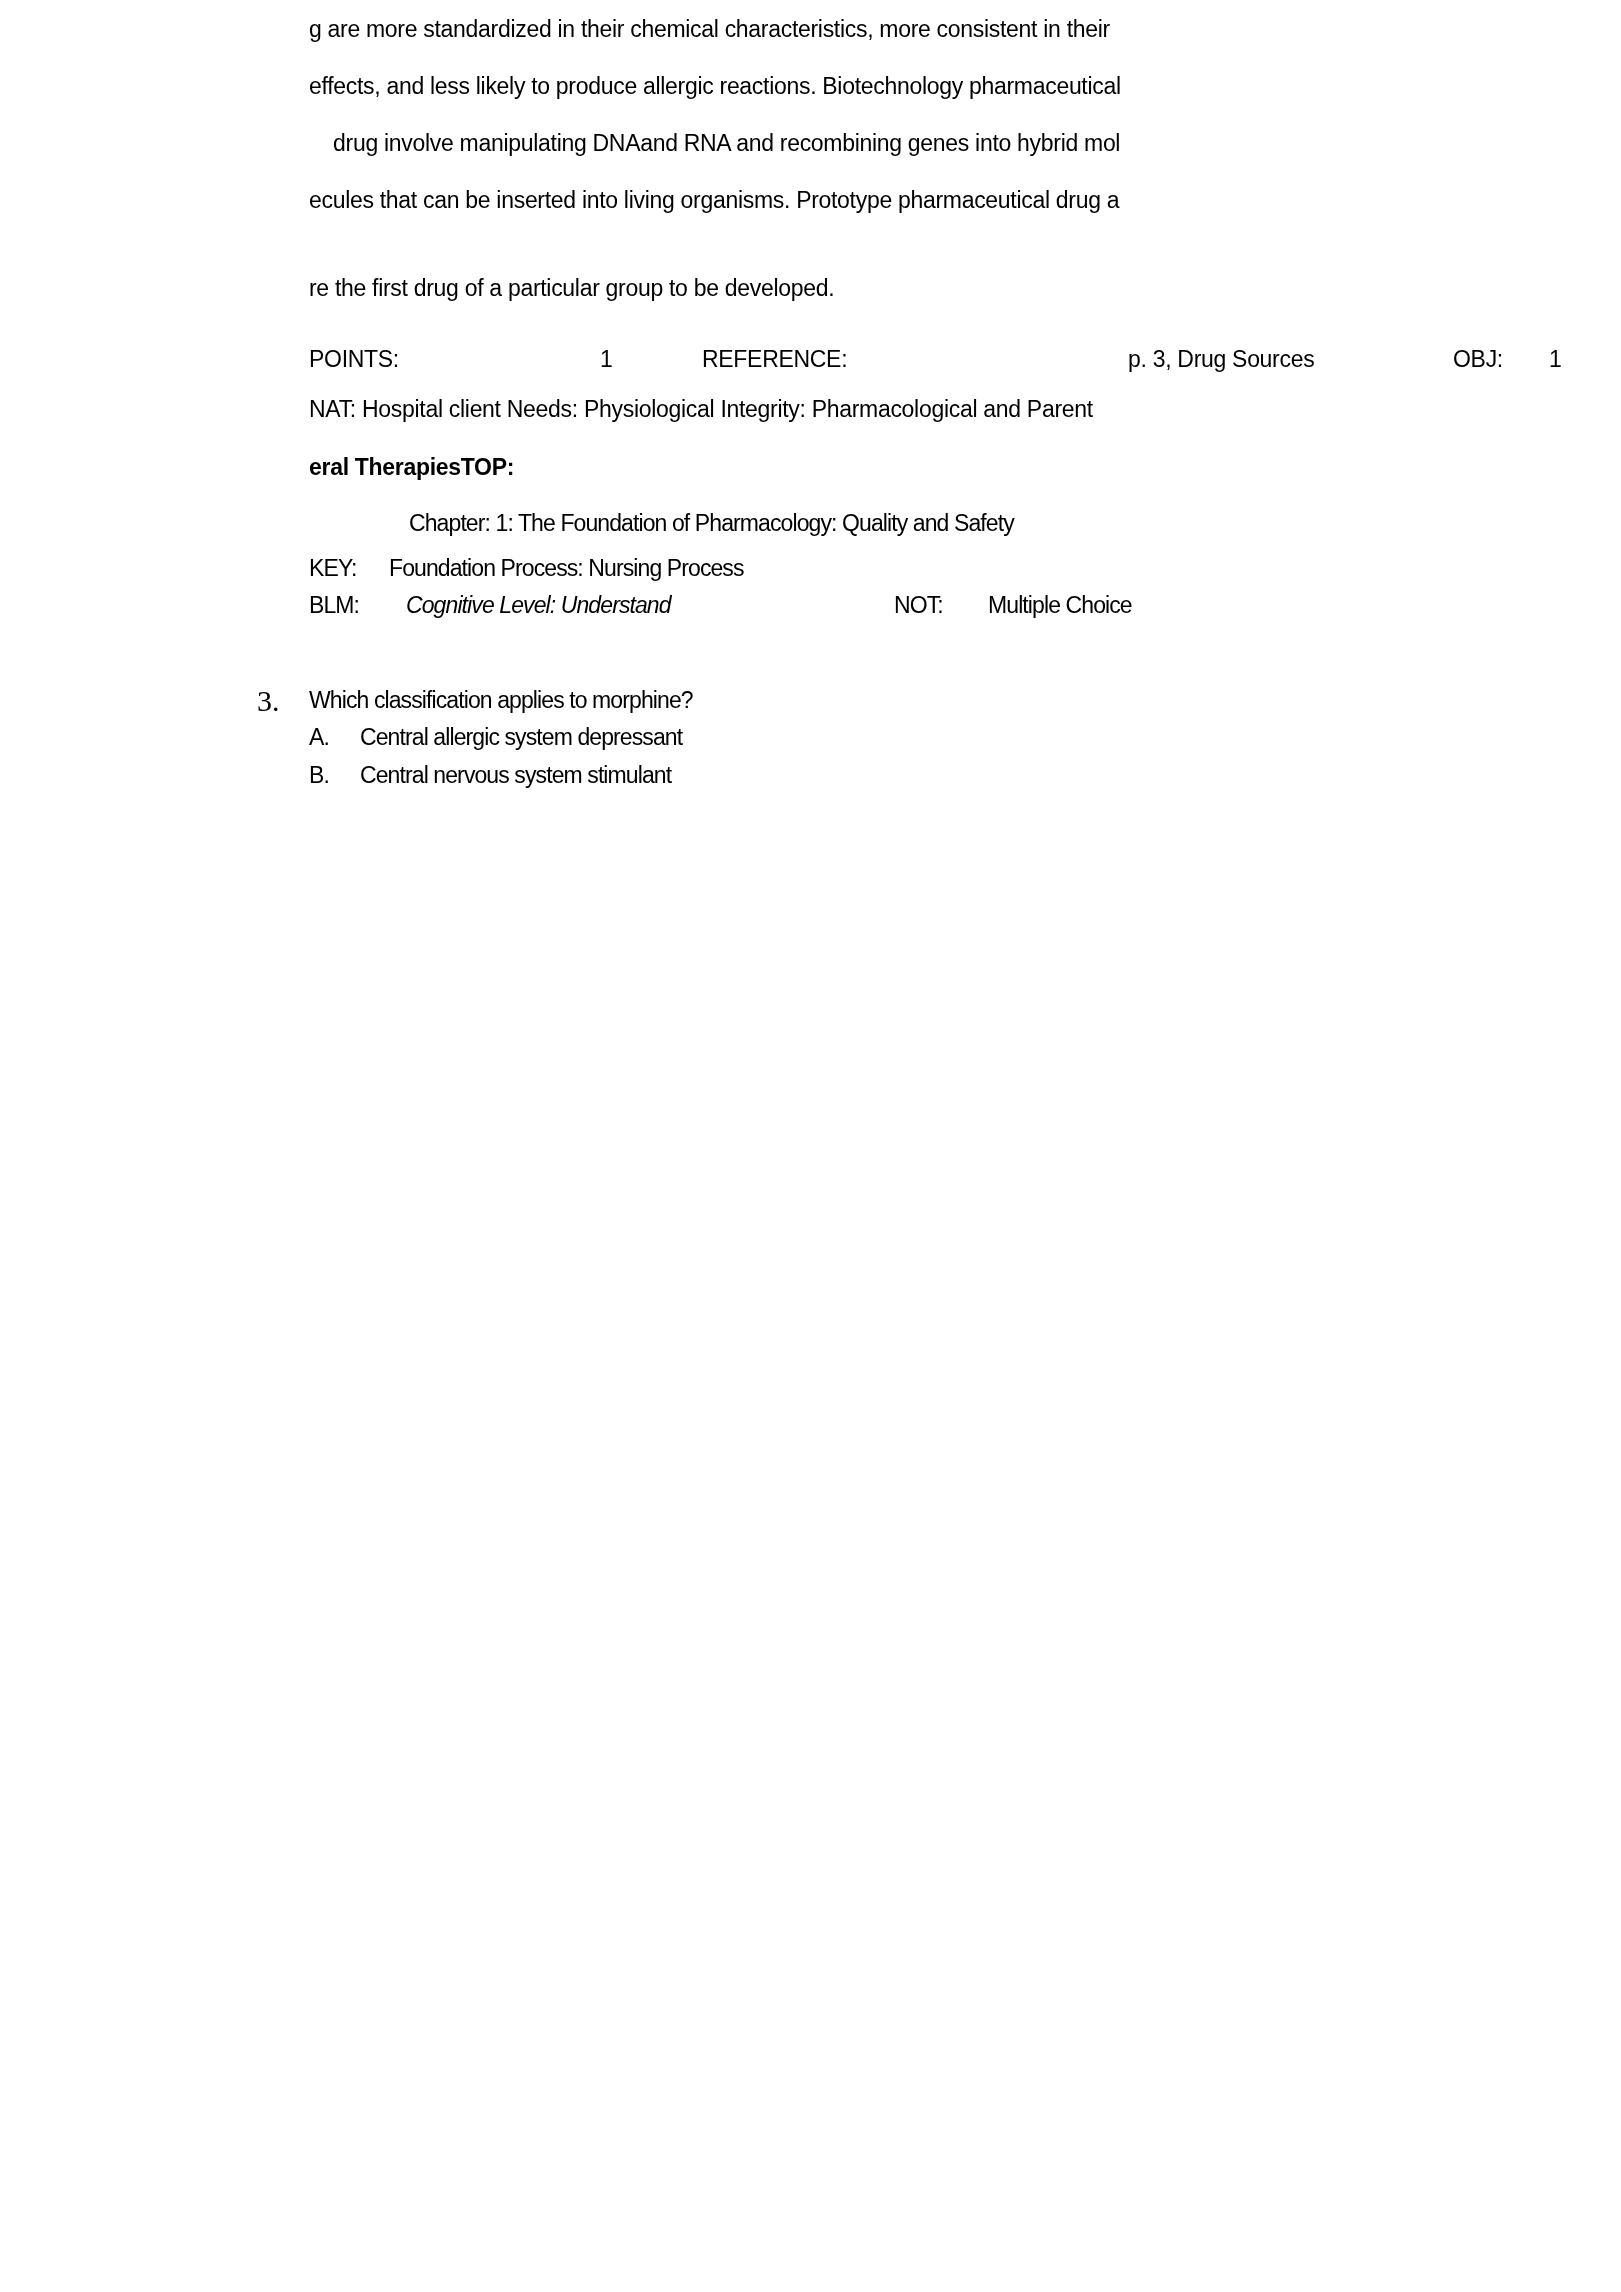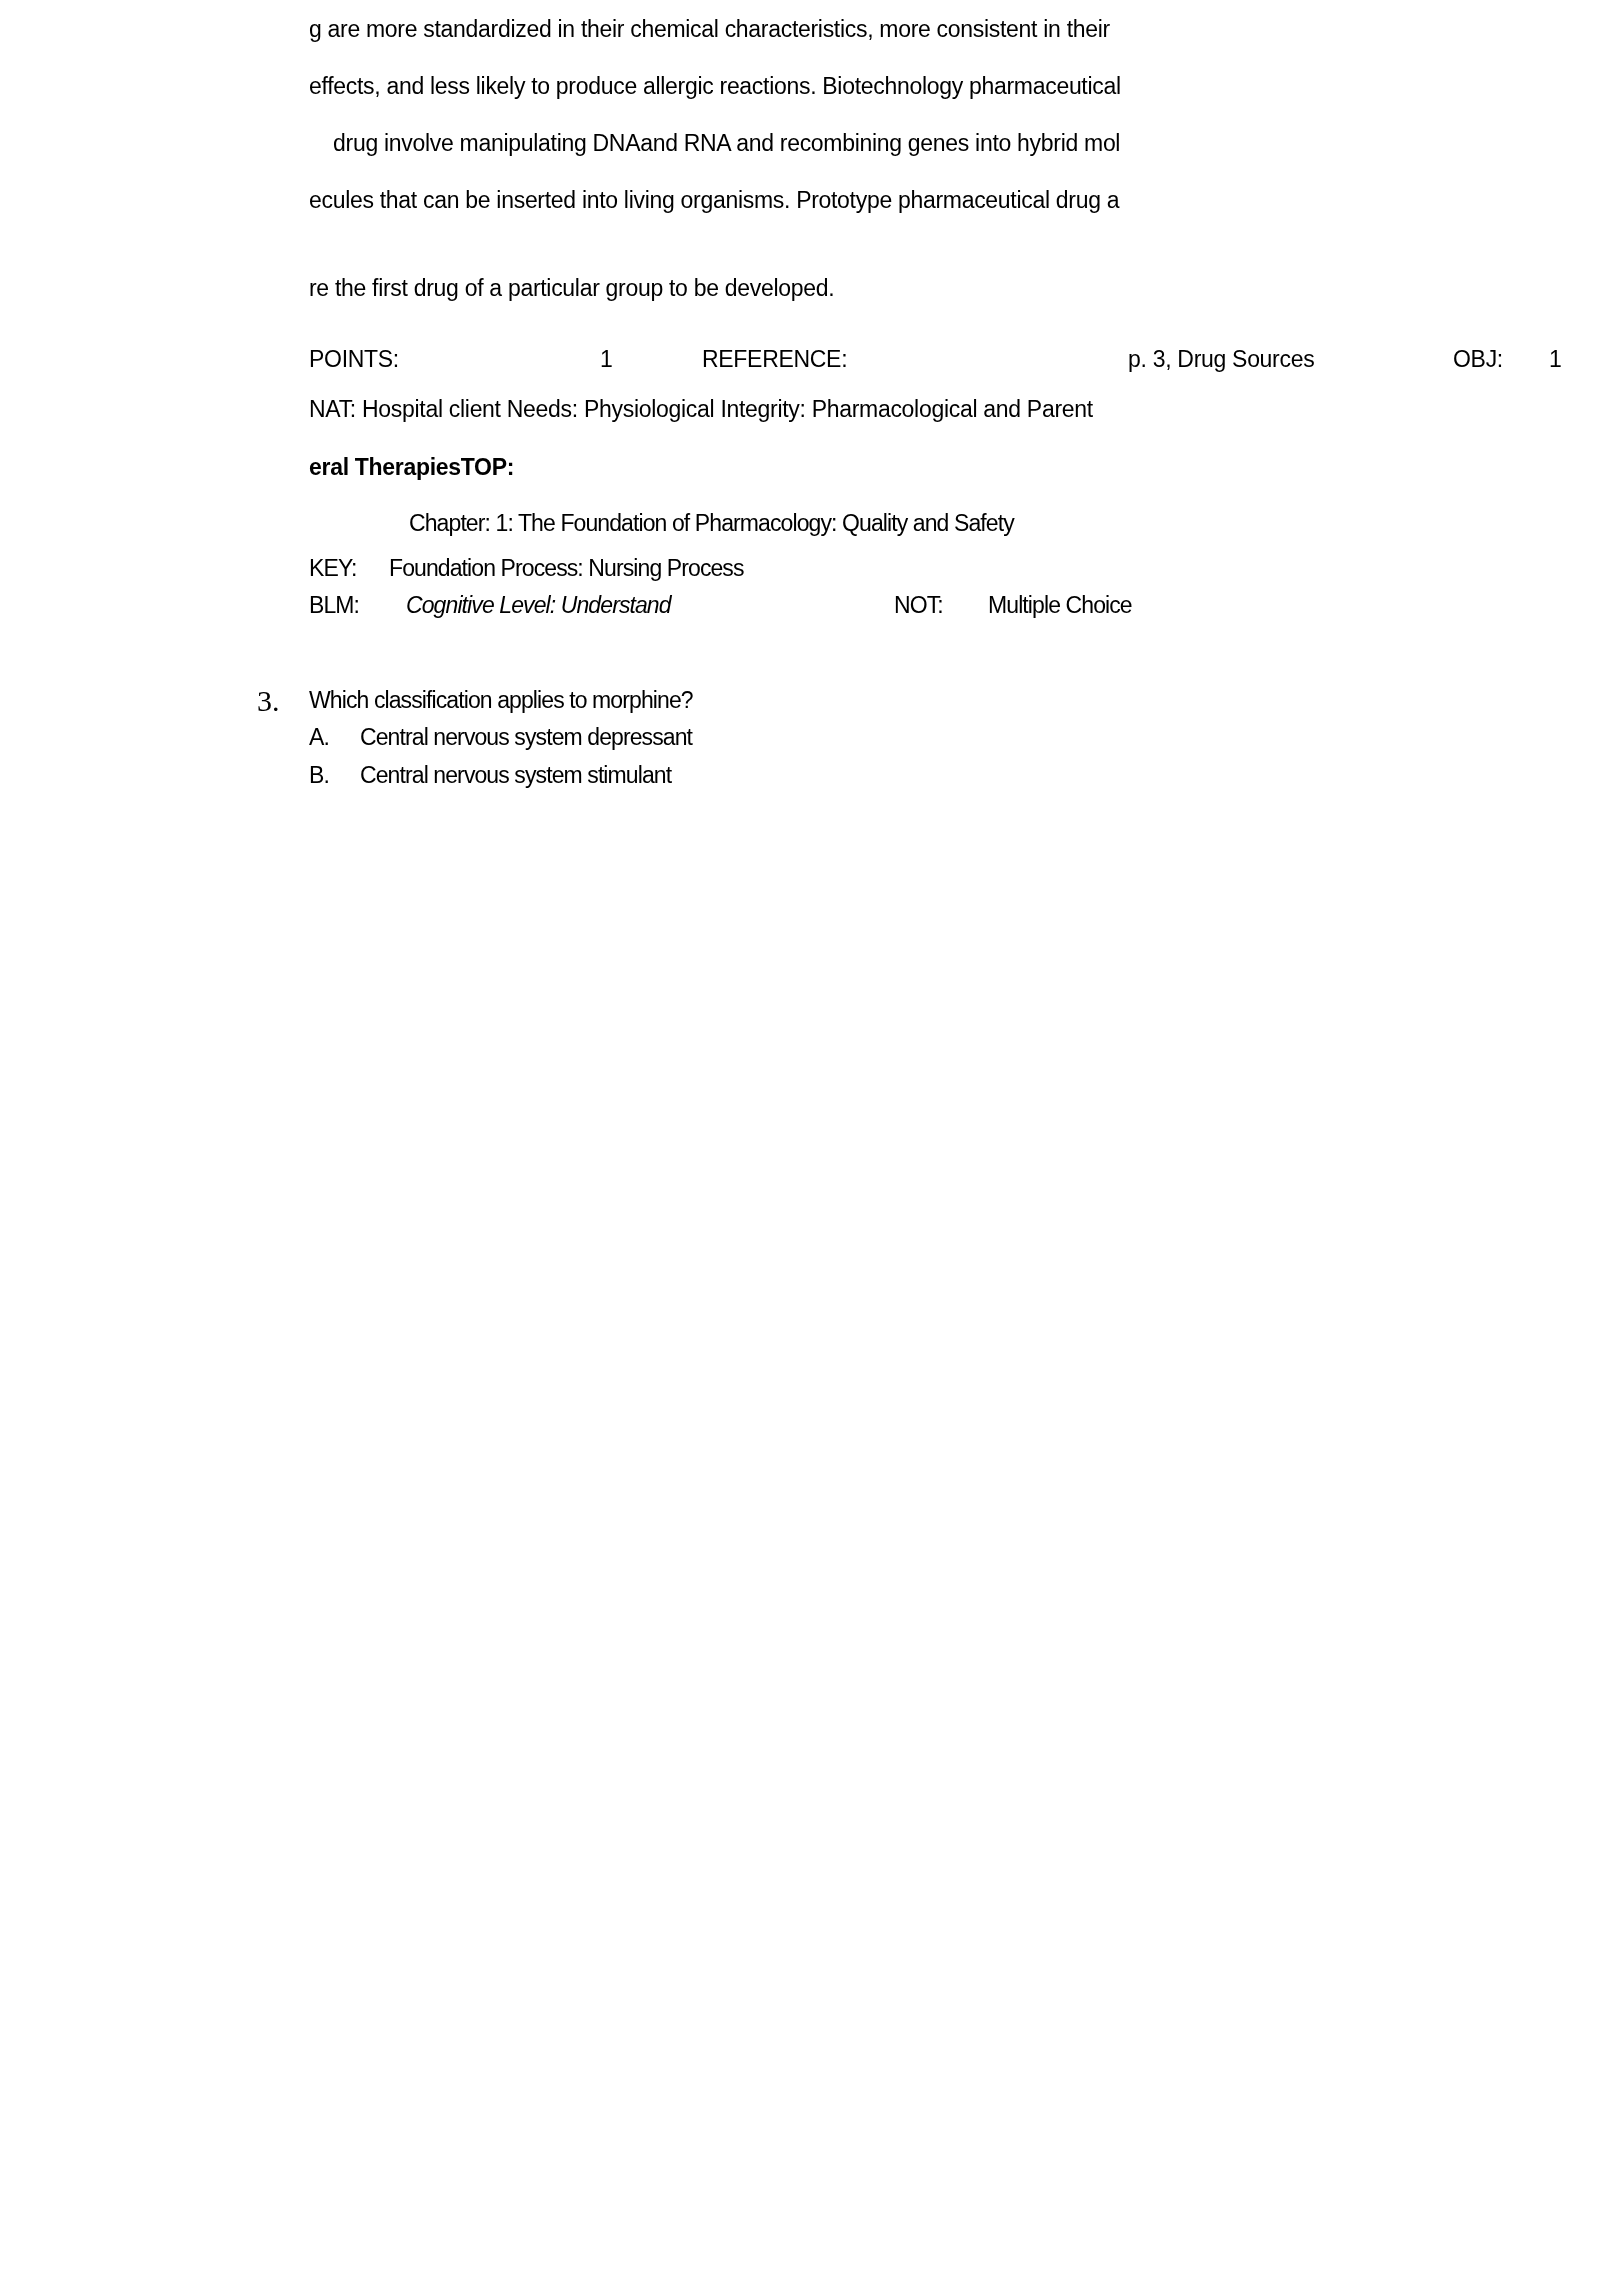--- a/index.html
+++ b/index.html
@@ -72,20 +72,20 @@
     <div class="line condensed" style="left:406px; top:586px;font-style:italic;">Cognitive Level: Understand</div>
     <div class="line condensed" style="left:894px; top:586px;">NOT:</div>
     <div class="line condensed" style="left:988px; top:586px;">Multiple Choice</div>
   </div>
 
   <div>
     <div class="line qnum" style="left:257px; top:681px;">3.</div>
     <div class="line condensed" style="left:309px; top:681px;">Which classification applies to morphine?</div>
 
     <div class="line condensed" style="left:309px; top:718px;">A.</div>
-    <div class="line condensed" style="left:360px; top:718px;">Central nervous system depressant</div>
+    <div class="line condensed" style="left:360px; top:718px;">Central allergic system depressant</div>
 
     <div class="line condensed" style="left:309px; top:756px;">B.</div>
     <div class="line condensed" style="left:360px; top:756px;">Central nervous system stimulant</div>
   </div>
 
 </div>
 
 
 </body></html>

